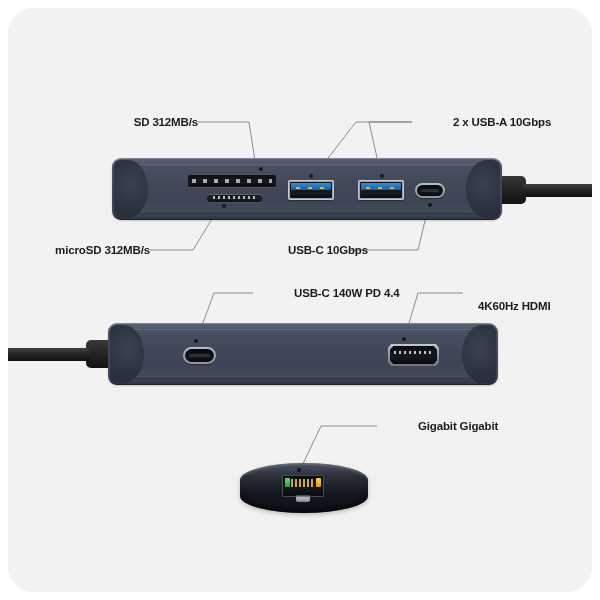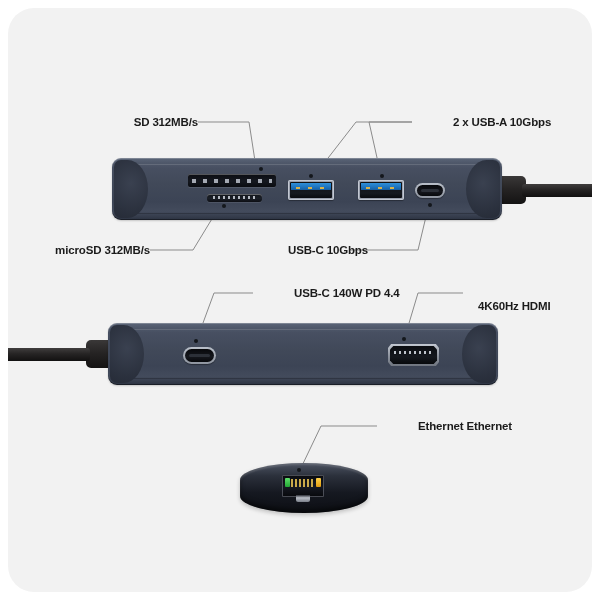--- a/index.html
+++ b/index.html
@@ -208,21 +208,21 @@
       <path d="M369,418 L313,418 L291,464"></path>
     </g>
   </svg>
 
   <div class="lbl r" style="left:190px;top:109px;">SD 312MB/s</div>
   <div class="lbl" style="left:409px;top:109px;">2 x USB-A 10Gbps</div>
   <div class="lbl r" style="left:142px;top:237px;">microSD 312MB/s</div>
   <div class="lbl r" style="left:360px;top:237px;">USB-C 10Gbps</div>
   <div class="lbl" style="left:250px;top:280px;">USB-C 140W PD 4.4</div>
   <div class="lbl" style="left:434px;top:280px;margin-top:13px;">4K60Hz HDMI</div>
-  <div class="lbl" style="left:374px;top:413px;">Ethernet Ethernet</div>
+  <div class="lbl" style="left:374px;top:413px;">Gigabit Gigabit</div>
 
   <div class="cable" style="left:484px;top:168px;width:110px;height:28px;background:none;">
     <div class="boot" style="left:0;border-radius:4px 5px 5px 4px;"></div>
     <div class="wire" style="left:30px;right:0;"></div>
   </div>
 
   <div class="dev" style="left:104px;top:150px;width:390px;height:62px;">
     <div class="body"></div>
     <div class="endcap left"></div>
     <div class="endcap right"></div>

